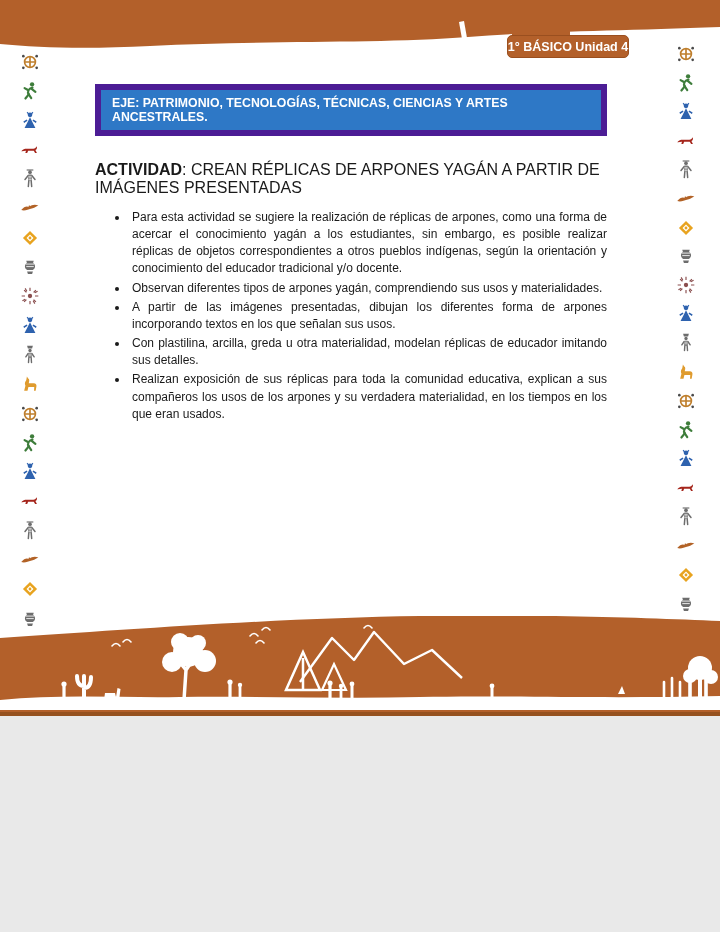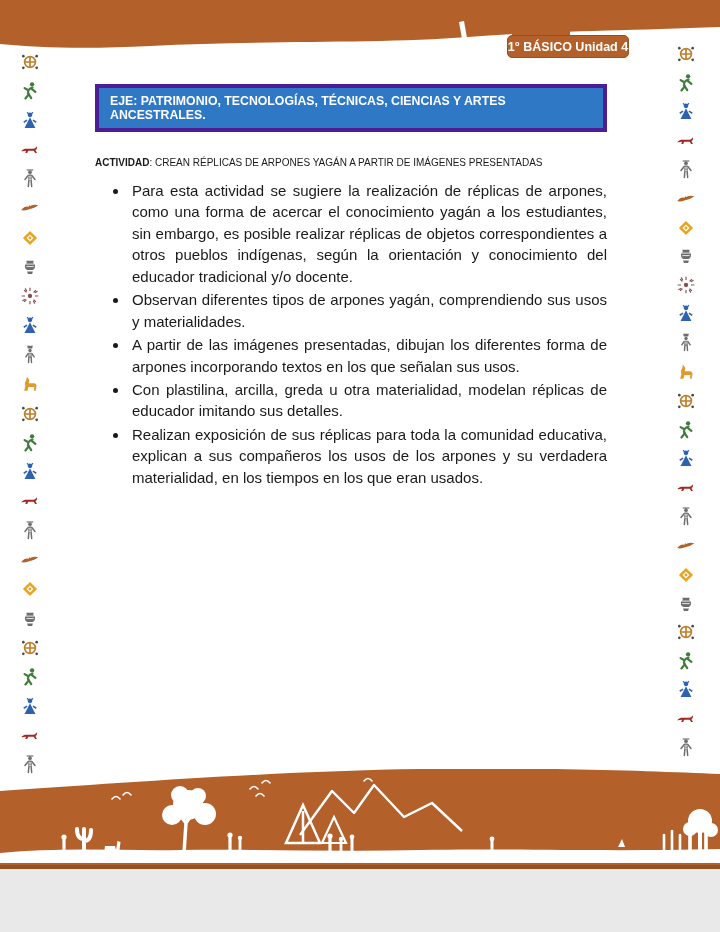--- a/index.html
+++ b/index.html
@@ -1,17 +1,17 @@
 <!DOCTYPE html>
 <html><head>
 <meta charset="utf-8">
 <style>
   html,body{margin:0;padding:0;background:#e9e9e9;}
   .page{
-    position:relative;width:720px;height:869px;background:#ffffff;
+    position:relative;width:720px;height:716px;background:#ffffff;
     font-family:"Liberation Sans",sans-serif;color:#1a1a1a;overflow:hidden;
     margin:0 auto;
   }
   
   .top-band{position:absolute;top:0;left:0;}
   .unit-badge{
     position:absolute;left:507px;top:35px;width:122px;height:23px;
     background:#b3602a;border:1px solid #9a4f1f;border-radius:5px;
     color:#ffffff;font-weight:bold;font-size:12.5px;
     display:flex;align-items:center;justify-content:center;
@@ -22,30 +22,30 @@
     justify-content:space-between;align-items:center;width:28px;}
   .icon-col.left{left:16px;top:52px;height:782px;}
   .icon-col.right{left:672px;top:44px;height:772px;}
   .side-icon{width:20px;height:20px;}
   .side-icon svg{display:block;width:100%;height:100%;}
   
   .content{position:absolute;left:95px;top:84px;width:512px;}
   .page-title{margin:0 0 20px 0;font-size:15.5px;font-weight:bold;
     text-align:center;letter-spacing:0.2px;color:#000;}
   .eje-bar{
-    background:#2e78c6;border:4px solid #4c1d95;color:#ffffff;
+    background:#2e78c6;border:6px solid #4c1d95;color:#ffffff;
     font-weight:bold;font-size:12.3px;padding:6px 11px;margin-bottom:25px;
     box-sizing:border-box;
   }
-  .activity-line{margin:0 0 12px 0;font-size:10px;}
+  .activity-line{margin:0 0 12px 0;font-size:16px;}
   .activity-line strong{font-weight:bold;}
   .examples-label{margin:0 0 5px 0;font-size:12.4px;}
   .bullet-list{margin:0;padding:0 0 0 34px;}
   .bullet-list li{
-    font-size:15px;line-height:1.43;text-align:justify;
+    font-size:12px;line-height:1.43;text-align:justify;
     margin:0 0 2px 0;padding-left:3px;
   }
   
   .footer-band{position:absolute;left:0;bottom:0;}
 </style>
 </head>
 <body>
 
 <div class="page">
 

